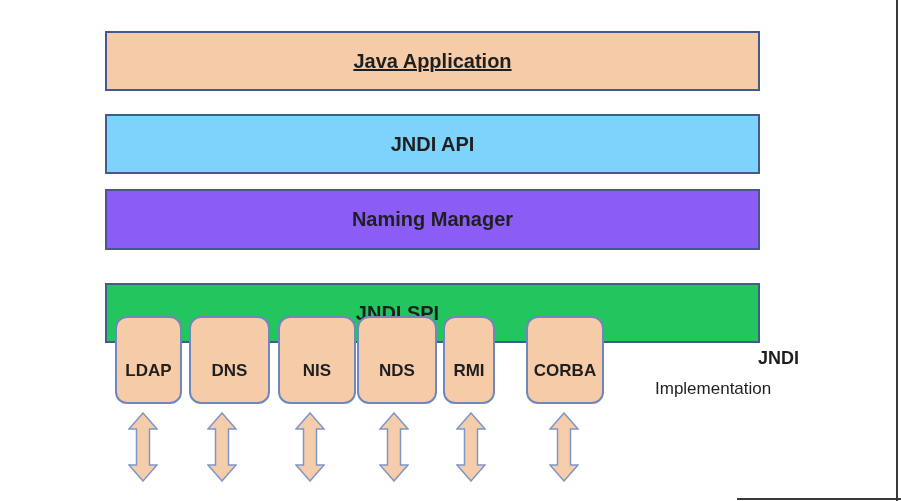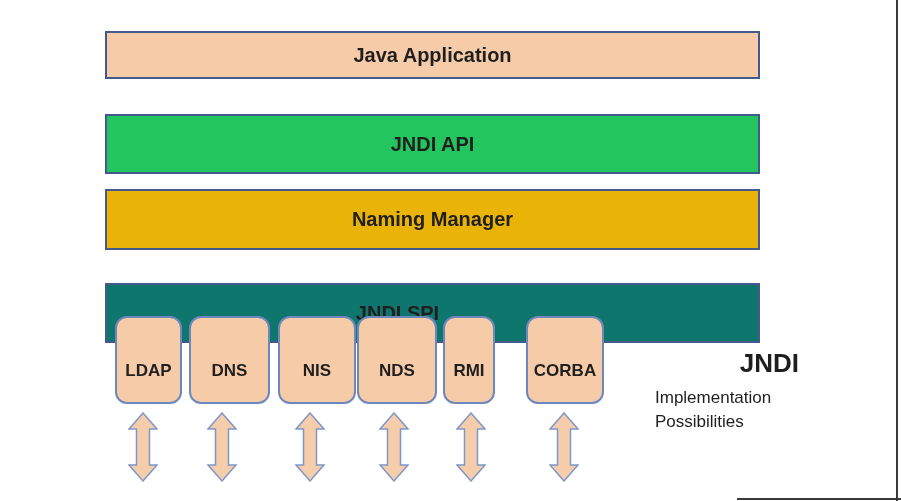--- a/index.html
+++ b/index.html
@@ -20,24 +20,24 @@
     width: 655px;
     border: 2px solid #44598C;
     box-sizing: border-box;
     display: flex;
     align-items: center;
     justify-content: center;
     font-weight: bold;
     font-size: 20px;
     z-index: 1;
   }
-  .layer-0 { top: 31px;  height: 48px; background: #F6CBA8; }
-  .layer-1 { top: 114px; height: 60px; background: #22c55e; }
-  .layer-2 { top: 189px; height: 61px; background: #eab308; }
-  .layer-3 { top: 283px; height: 60px; background: #0f766e; }
+  .layer-0 { top: 31px;  height: 60px; background: #F6CBA8; text-decoration: underline; }
+  .layer-1 { top: 114px; height: 60px; background: #7dd3fc; }
+  .layer-2 { top: 189px; height: 61px; background: #8b5cf6; }
+  .layer-3 { top: 283px; height: 60px; background: #22c55e; }
   .layer-3 .layer-label { transform: translateX(-35px); }
 
   
   .provider {
     position: absolute;
     top: 316px;
     height: 88px;
     background: #F6CBA8;
     border: 2px solid #6E87BC;
     border-radius: 12px;
@@ -63,21 +63,21 @@
   .a1 { left: 207px; }
   .a2 { left: 295px; }
   .a3 { left: 379px; }
   .a4 { left: 456px; }
   .a5 { left: 549px; }
   .arrow svg path { fill: #F6CDAB; stroke: #7E96C8; stroke-width: 1.5; }
 
   
   .annotation { position: absolute; left: 655px; top: 349px; width: 150px; }
   .annotation-heading {
-    font-size: 26px;
+    font-size: 18px;
     font-weight: bold;
     text-align: right;
     padding-right: 6px;
     line-height: 1.1;
   }
   .annotation-line {
     font-size: 17px;
     font-weight: normal;
     line-height: 1.4;
     margin-top: 1px;
@@ -152,19 +152,18 @@
   </div>
   <div class="arrow a5">
     <svg width="30" height="70" viewBox="0 0 30 70">
         <path d="M15 1 L29 17 L21.5 17 L21.5 53 L29 53 L15 69 L1 53 L8.5 53 L8.5 17 L1 17 Z"></path>
       </svg>
   </div>
 
   <div class="annotation">
     <div class="annotation-heading">JNDI</div>
     <div class="annotation-line first">Implementation</div>
-    <div class="annotation-line">Possibilities</div>
   </div>
 
   <div class="frame-right"></div>
   <div class="frame-bottom"></div>
 
 </div>
 
 </body></html>

